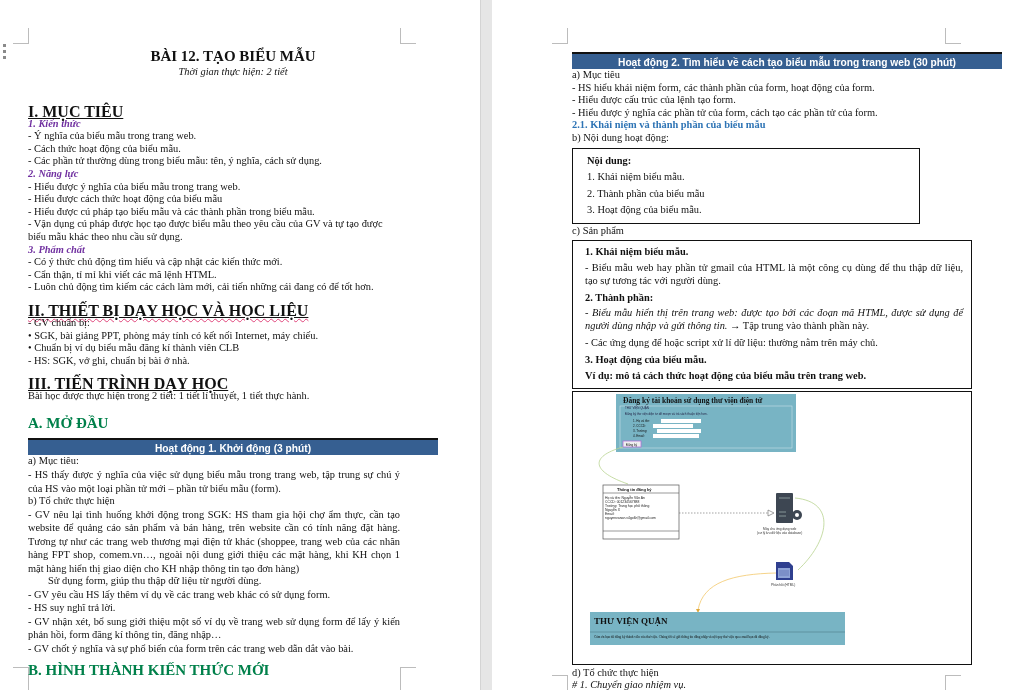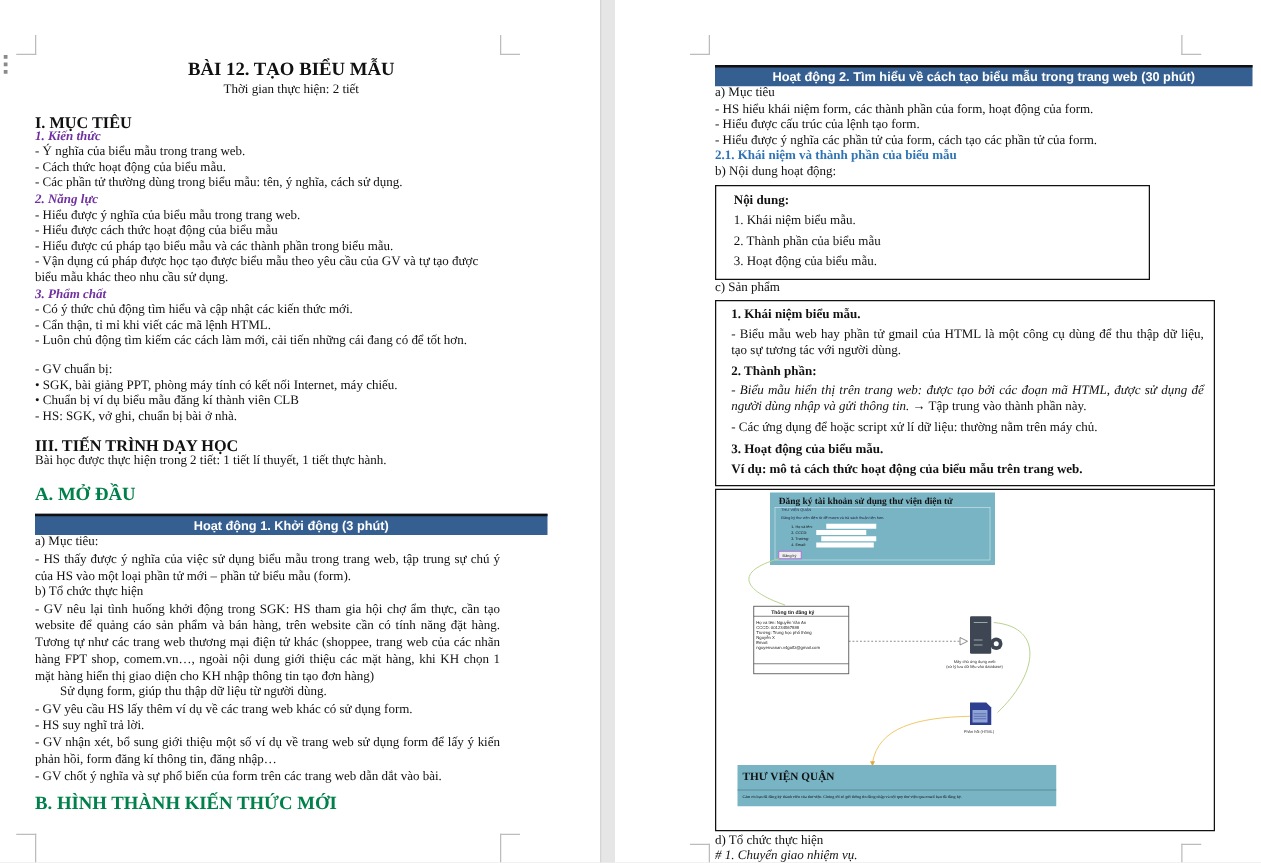--- a/index.html
+++ b/index.html
@@ -9,22 +9,22 @@
   #page1 { left: 0; width: 480px; }
   #page2 { left: 492px; width: 517px; }
   .gap { position: absolute; left: 480px; top: 0; width: 12px; height: 690px; background: #e6e6e6; border-left: 1px solid #d4d4d4; }
   .corner { position: absolute; width: 16px; height: 16px; border-color: #bcbcbc; border-style: solid; border-width: 0; }
   .grip { position: absolute; left: 3px; top: 44px; width: 4px; }
   .grip span { display: block; width: 3px; height: 3px; background: #8a8a8a; margin-bottom: 3px; }
   .content { position: absolute; font-size: 10.4px; line-height: 12.6px; }
   #c1 { left: 28px; top: 48px; width: 410px; }
   #c2 { left: 80px; top: 52px; width: 418px; }
   .title { text-align: center; font-weight: bold; font-size: 15px; line-height: 17px; margin-bottom: 1px; }
-  .subtitle { text-align: center; font-size: 10.4px; margin-bottom: 12px; }
-  .h1 { font-weight: bold; font-size: 13px; line-height: 13px; }
+  .subtitle { text-align: center; font-style: italic; font-size: 10.4px; margin-bottom: 26px; }
+  .h1 { font-weight: bold; font-size: 16px; line-height: 13px; text-decoration: underline; }
   .h-purple { color: #7030a0; font-style: italic; font-weight: bold; }
   .h-green { color: #00804a; font-weight: bold; font-size: 15px; }
   .h-blue { color: #2e74b5; font-weight: bold; }
   .spacer-s { height: 10px; }
   .spacer-m { height: 14px; }
   .underline-red { text-decoration: underline wavy #e0457b; text-decoration-thickness: 1px; text-underline-offset: 2px; }
   .banner { background: #365f91; color: #fff; font-family: "Liberation Sans", sans-serif; font-weight: bold; font-size: 10.2px; text-align: center; height: 17px; line-height: 17px; border-top: 2px solid #111; }
   .just { text-align: justify; }
   .indent { padding-left: 20px; }
   .box { border: 1.5px solid #111; padding: 4px 10px; }
@@ -64,20 +64,21 @@
     <div>- Hiểu được cách thức hoạt động của biểu mẫu</div>
     <div>- Hiểu được cú pháp tạo biểu mẫu và các thành phần trong biểu mẫu.</div>
     <div style="width:372px;">- Vận dụng cú pháp được học tạo được biểu mẫu theo yêu cầu của GV và tự tạo được biểu mẫu khác theo nhu cầu sử dụng.</div>
 
     <div class="h-purple">3. Phẩm chất</div>
     <div>- Có ý thức chủ động tìm hiểu và cập nhật các kiến thức mới.</div>
     <div>- Cẩn thận, tỉ mỉ khi viết các mã lệnh HTML.</div>
     <div>- Luôn chủ động tìm kiếm các cách làm mới, cải tiến những cái đang có để tốt hơn.</div>
 
     <div class="spacer-s"></div>
+    <div class="h1"><span class="underline-red">II. THIẾT BỊ DẠY HỌC VÀ HỌC LIỆU</span></div>
     <div>- GV chuẩn bị:</div>
     <div>• SGK, bài giảng PPT, phòng máy tính có kết nối Internet, máy chiếu.</div>
     <div>• Chuẩn bị ví dụ biểu mẫu đăng kí thành viên CLB</div>
     <div>- HS: SGK, vở ghi, chuẩn bị bài ở nhà.</div>
 
     <div class="spacer-s"></div>
     <div class="h1">III. TIẾN TRÌNH DẠY HỌC</div>
     <div>Bài học được thực hiện trong 2 tiết: 1 tiết lí thuyết, 1 tiết thực hành.</div>
 
     <div class="spacer-m"></div>

